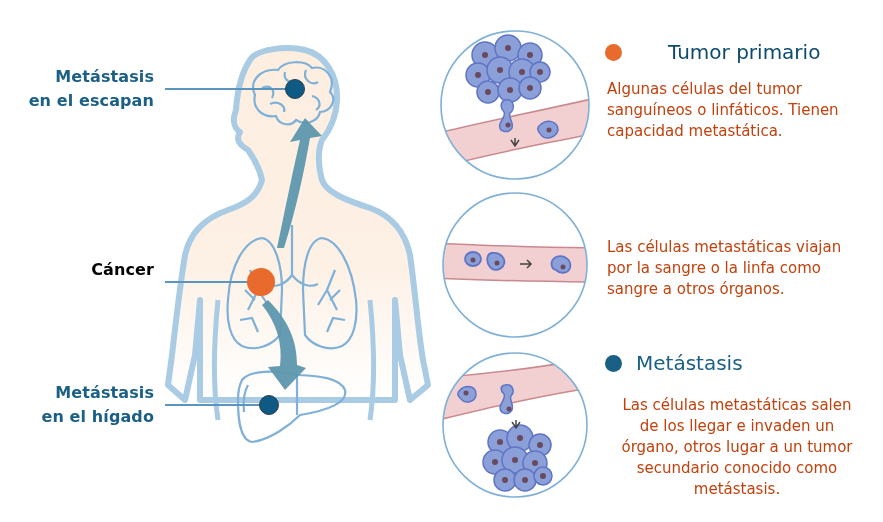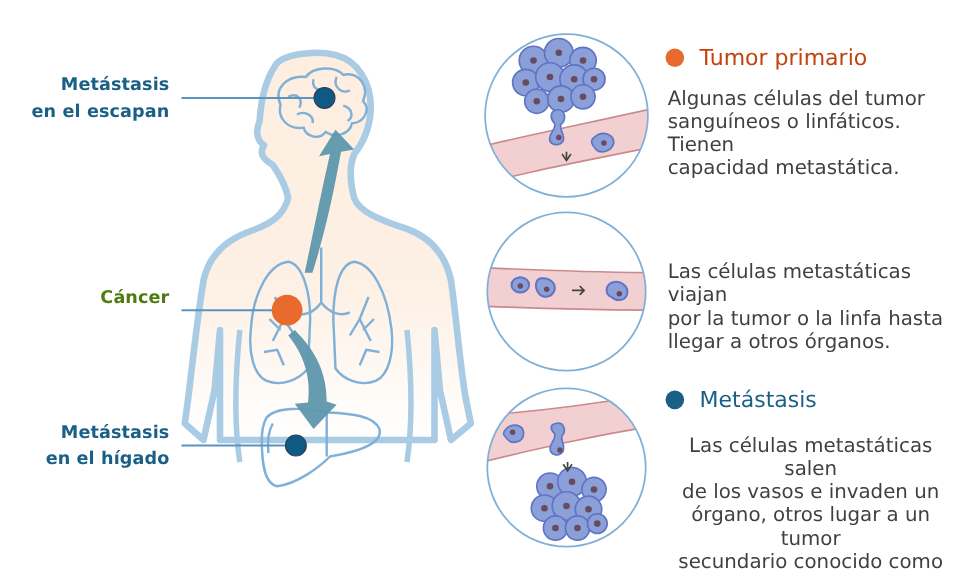--- a/index.html
+++ b/index.html
@@ -1,22 +1,22 @@
 <!DOCTYPE html>
 <html><head>
 <meta charset="utf-8">
 <style>
   html, body { margin:0; padding:0; background:#ffffff; }
   body { width:883px; height:522px; position:relative; overflow:hidden; font-family:"DejaVu Sans", sans-serif; }
   .label { position:absolute; text-align:right; font-size:16px; line-height:24px; font-weight:bold; letter-spacing:0.1px; }
   .label.blue { color:#1a5f85; }
-  .label.orange { color:#4d7c0f; }
+  .label.orange { color:#000000; }
   .section-title { position:absolute; display:flex; align-items:center; font-size:20px; }
   .section-title .dot { width:17px; height:17px; border-radius:50%; margin-right:14px; flex:0 0 auto; }
-  .desc { position:absolute; font-size:18px; line-height:21px; color:#404040; width:260px; }
+  .desc { position:absolute; font-size:15px; line-height:21px; color:#c2410c; width:260px; }
   svg { position:absolute; left:0; top:0; }
 </style>
 </head>
 <body>
 
 <svg width="883" height="522" viewBox="0 0 883 522">
   <defs>
     <linearGradient id="skinGrad" x1="0" y1="0" x2="0" y2="1">
       <stop offset="0" stop-color="#fdeee0"></stop>
       <stop offset="0.6" stop-color="#fdf0e4"></stop>
@@ -178,39 +178,39 @@
   <div>en el escapan</div>
 </div>
 <div class="label orange" style="right:729px; top:258px;">
   <div>Cáncer</div>
 </div>
 <div class="label blue" style="right:729px; top:381px;">
   <div>Metástasis</div>
   <div>en el hígado</div>
 </div>
 
-<div class="section-title" style="left:605px; top:40px; color:#c2410c;">
+<div class="section-title" style="left:605px; top:40px; color:#0c4a6e;gap:32px;">
   <span class="dot" style="background:#e86b2d;"></span>
   <span>Tumor primario</span>
 </div>
 <div class="desc" style="left:607px; top:79px;">
   <div>Algunas células del tumor</div>
   <div>sanguíneos o linfáticos. Tienen</div>
   <div>capacidad metastática.</div>
 </div>
 
 <div class="desc" style="left:607px; top:237px;">
   <div>Las células metastáticas viajan</div>
-  <div>por la tumor o la linfa hasta</div>
-  <div>llegar a otros órganos.</div>
+  <div>por la sangre o la linfa como</div>
+  <div>sangre a otros órganos.</div>
 </div>
 
 <div class="section-title" style="left:605px; top:351px; color:#1a5f85;">
   <span class="dot" style="background:#1a5f85;"></span>
   <span>Metástasis</span>
 </div>
 <div class="desc" style="left:607px; top:395px;text-align:center;">
   <div>Las células metastáticas salen</div>
-  <div>de los vasos e invaden un</div>
+  <div>de los llegar e invaden un</div>
   <div>órgano, otros lugar a un tumor</div>
   <div>secundario conocido como</div>
   <div>metástasis.</div>
 </div>
 
 </body></html>

